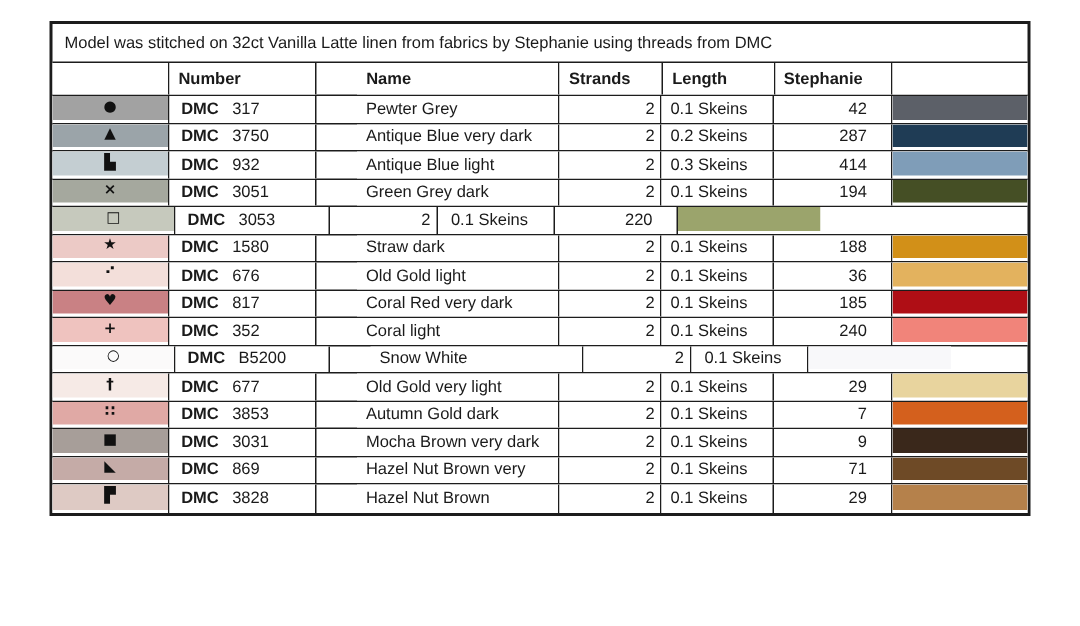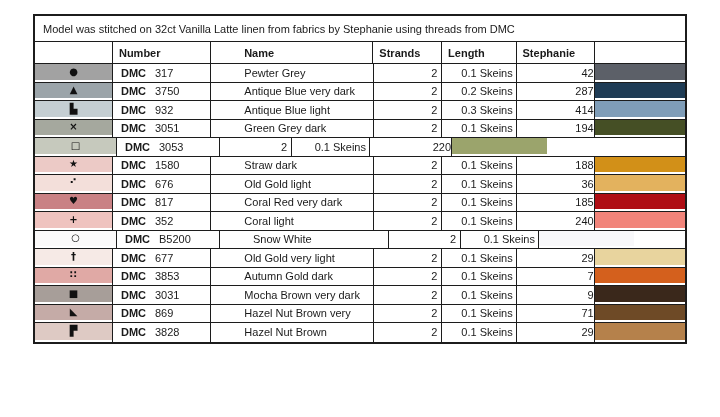--- a/index.html
+++ b/index.html
@@ -44,22 +44,22 @@
     overflow: hidden;
     position: relative;
     background: #ffffff;
   }
   .cell:last-child { border-right: none; }
 
   .c-sym      { width: 82px;  justify-content: center; padding: 0; }
   .c-num      { width: 103px; padding-left: 8px; }
   .c-name     { width: 142px; padding-left: 6px; margin-left: 27px; }
   .c-strands  { width: 72px;  justify-content: flex-end; padding-right: 4px; }
-  .c-length   { width: 78px;  justify-content: flex-end; padding-right: 3px; }
-  .c-stitches { width: 82px;  justify-content: flex-end; padding-right: 0; }
+  .c-length   { width: 78px;  justify-content: flex-end; padding-right: 17px; }
+  .c-stitches { width: 82px;  justify-content: flex-end; padding-right: 16px; }
   .c-swatch   { width: 95px;  padding: 0; }
 
   .header-row .c-num, .header-row .c-name,
   .header-row .c-strands, .header-row .c-length, .header-row .c-stitches {
     justify-content: flex-start; padding-left: 6px; padding-right: 0;
   }
 
   .fill {
     position: absolute;
     left: 0; right: 0; top: 0;

